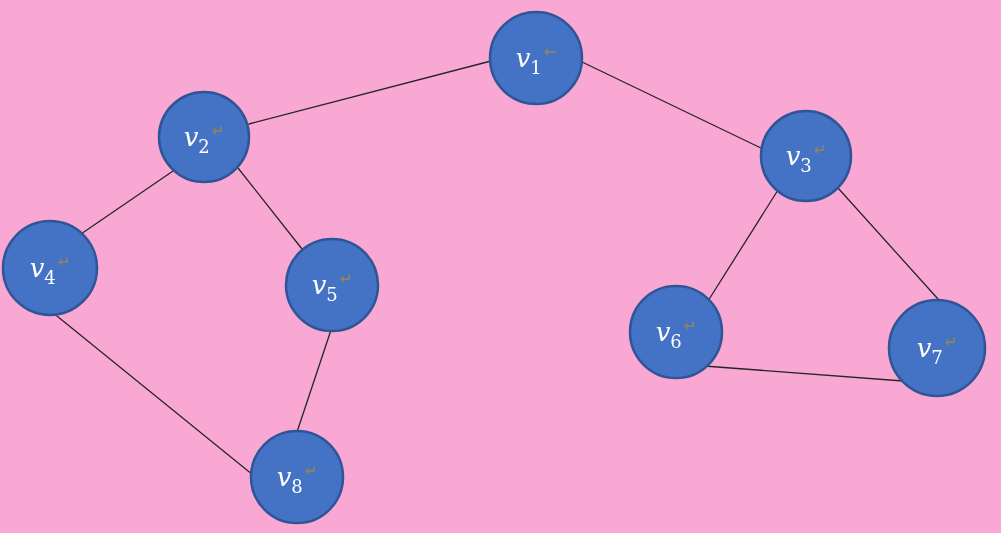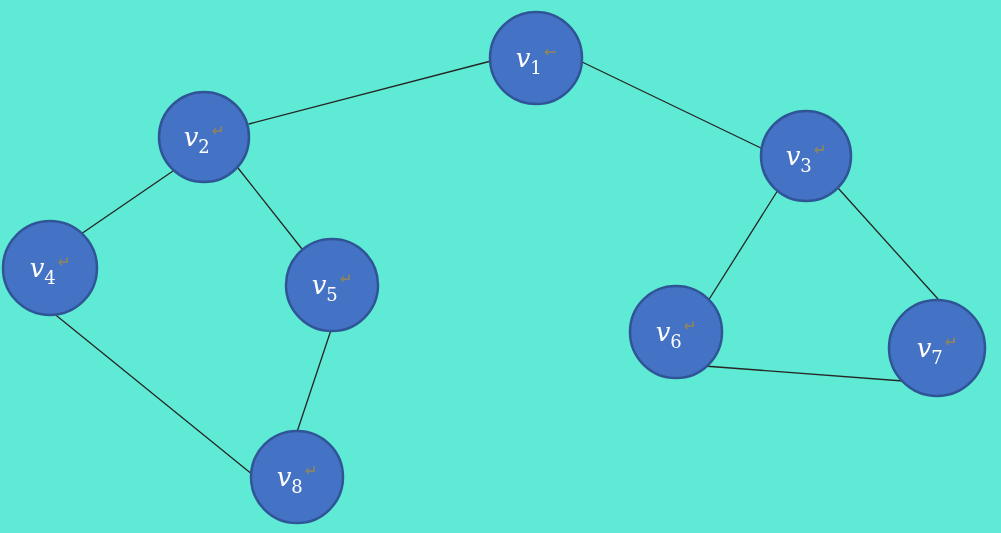--- a/index.html
+++ b/index.html
@@ -5,21 +5,21 @@
   html, body {
     margin: 0;
     padding: 0;
     background: #ffffff;
     font-family: "DejaVu Serif", serif;
   }
   .canvas {
     position: relative;
     width: 1001px;
     height: 533px;
-    background: #5eead4;
+    background: #f9a8d4;
     overflow: hidden;
   }
   svg { display: block; }
   .edge-line {
     stroke-linecap: round;
   }
   .node-circle {
     cursor: pointer;
   }
   .node-label-main {

